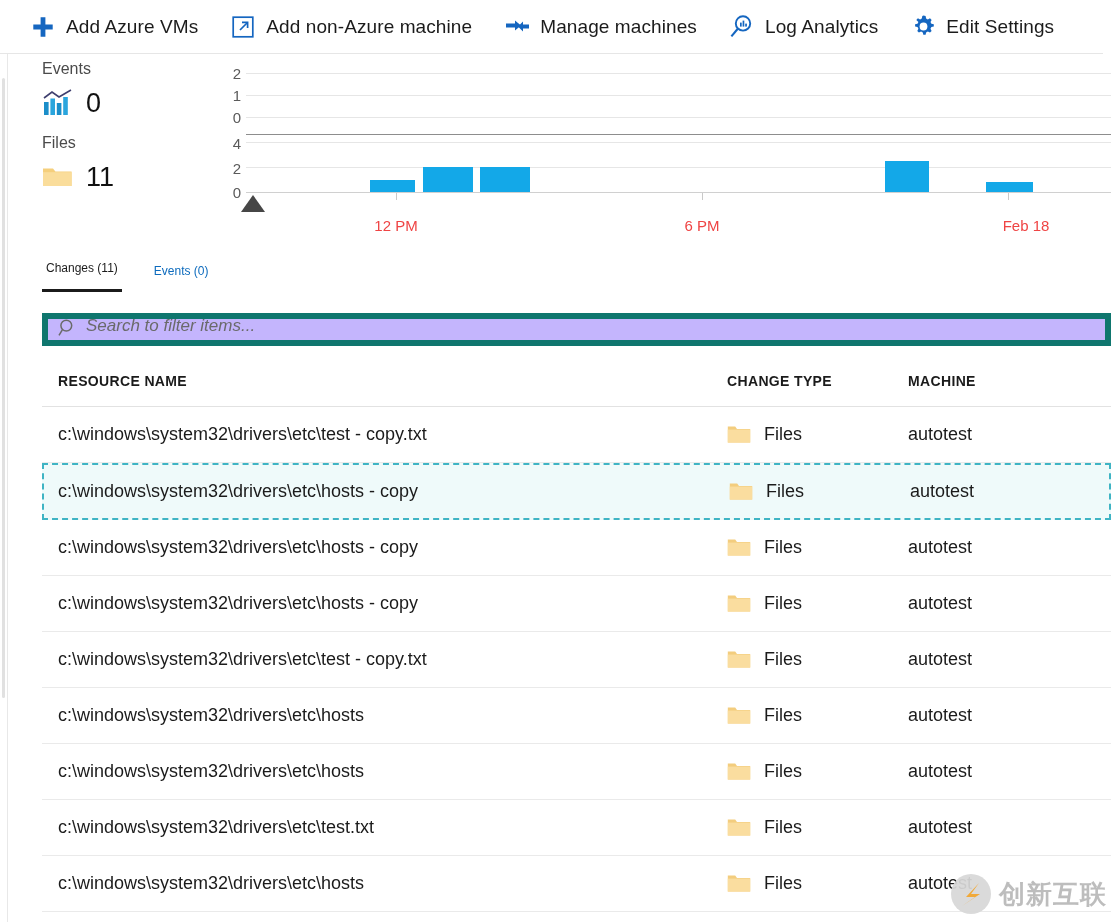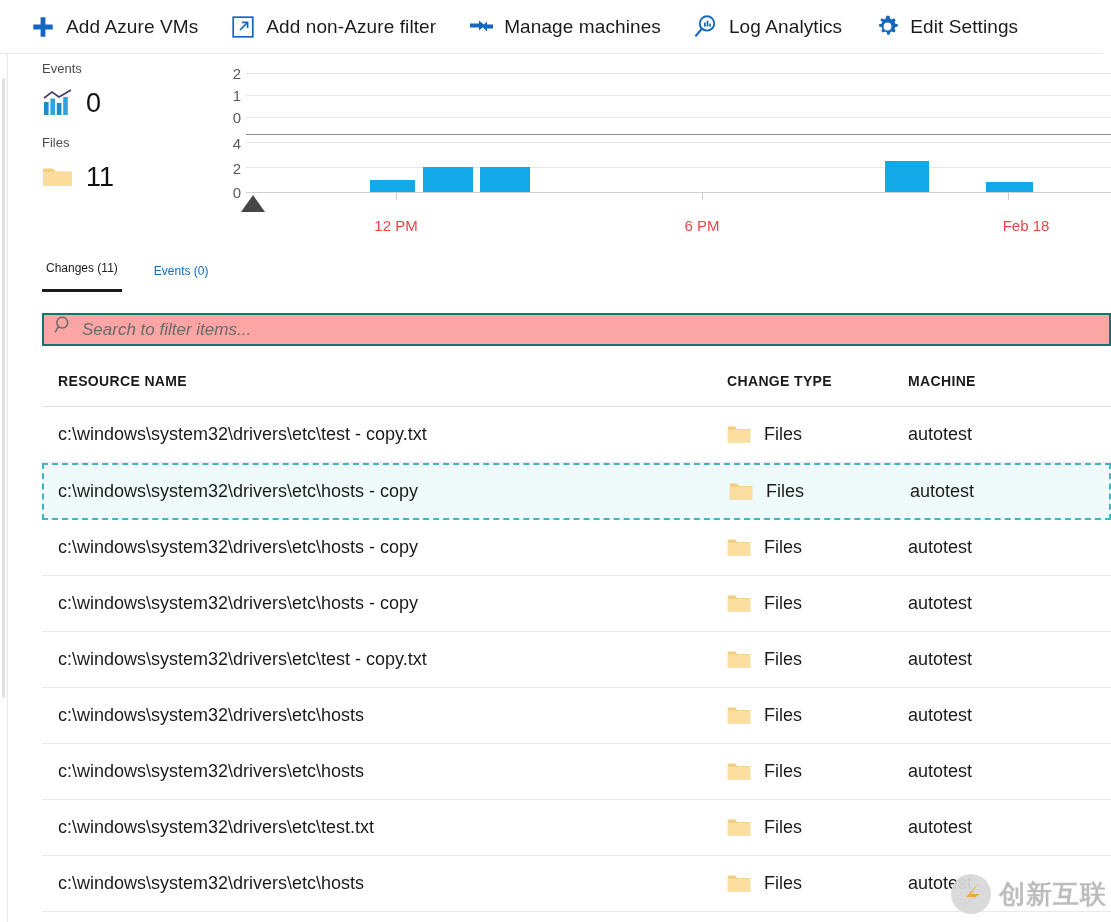--- a/index.html
+++ b/index.html
@@ -63,21 +63,21 @@
   .chartstrip {
     position: absolute; left: 8px; top: 54px;
     width: 1103px; height: 190px;
     background: #fff;
   }
   .summary {
     position: absolute; left: 34px; top: 4px;
     width: 150px;
   }
   .sum-title {
-    font-size: 13px; color: #4b4b4b;
+    font-size: 16px; color: #4b4b4b;
     margin-bottom: 2px; line-height: 22px;
   }
   .sum-row { display: flex; align-items: center; height: 42px; }
   .sum-ico { width: 38px; height: 32px; display: inline-flex; align-items: center; justify-content: flex-start; }
   .sum-val {
     font-size: 27px; color: #111; margin-left: 6px; line-height: 30px;
     font-weight: 400;
   }
   .sum-gap { height: 8px; }
 
@@ -133,23 +133,23 @@
   }
   .tab.active {
     color: #1b1b1b;
     border-bottom: 3px solid #1b1b1b;
   }
 
   
   .searchwrap {
     position: absolute; left: 42px; top: 313px;
     width: 1069px; height: 33px;
-    border: 2px solid #0f766e;
-    background: #fca5a5;
-    display: flex; align-items: flex-start;
+    border: 6px solid #0f766e;
+    background: #c4b5fd;
+    display: flex; align-items: flex-end;
     padding-left: 10px;
   }
   .search-ico { width: 22px; height: 22px; margin-right: 4px; flex: 0 0 22px; }
   .search-input {
     border: none; outline: none;
     flex: 1; height: 29px;
     font-size: 17px;
     font-family: "Liberation Sans", sans-serif;
     font-style: italic;
     color: #5e5e5e;
@@ -233,21 +233,21 @@
     </div>
 
     <div class="cmd">
       <span class="ico">
         <svg width="24" height="24" viewBox="0 0 24 24">
           <rect x="2.2" y="2.2" width="19.6" height="19.6" fill="none" stroke="#1566c0" stroke-width="1.7"></rect>
           <path d="M9 15 L16 8" stroke="#1566c0" stroke-width="1.7" fill="none"></path>
           <path d="M11 7.4h5.6V13" stroke="#1566c0" stroke-width="1.7" fill="none"></path>
         </svg>
       </span>
-      <span class="lbl">Add non-Azure filter</span>
+      <span class="lbl">Add non-Azure machine</span>
     </div>
 
     <div class="cmd">
       <span class="ico">
         <svg width="26" height="22" viewBox="0 0 26 22">
           <path d="M2 7.5h9v-3l6 5-6 5v-3H2z" fill="#1566c0"></path>
           <path d="M25 12.5h-6v3l-5-5 5-5v3h6z" fill="#1566c0"></path>
         </svg>
       </span>
       <span class="lbl">Manage machines</span>

